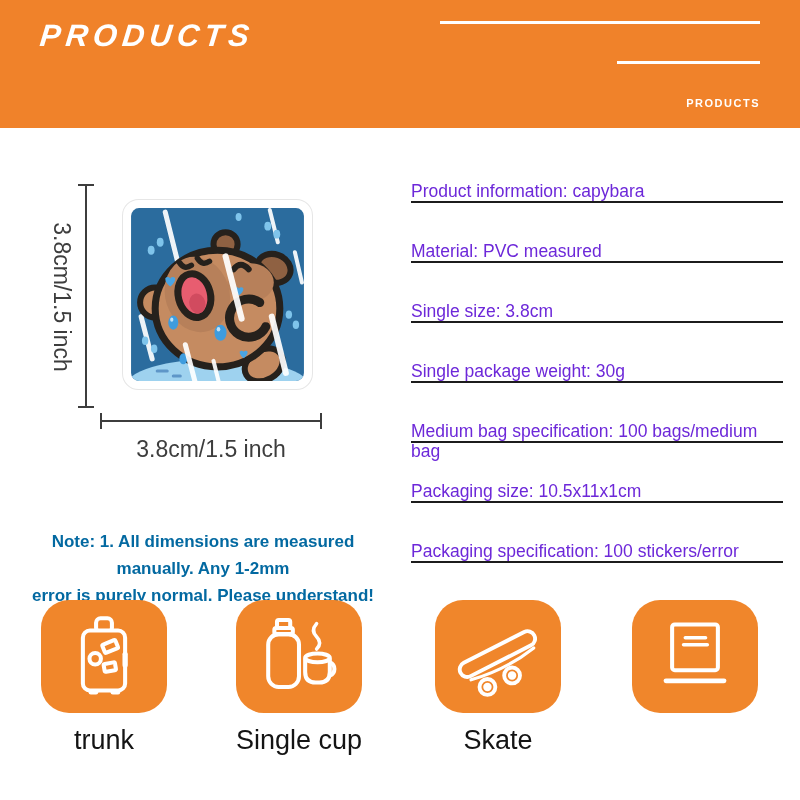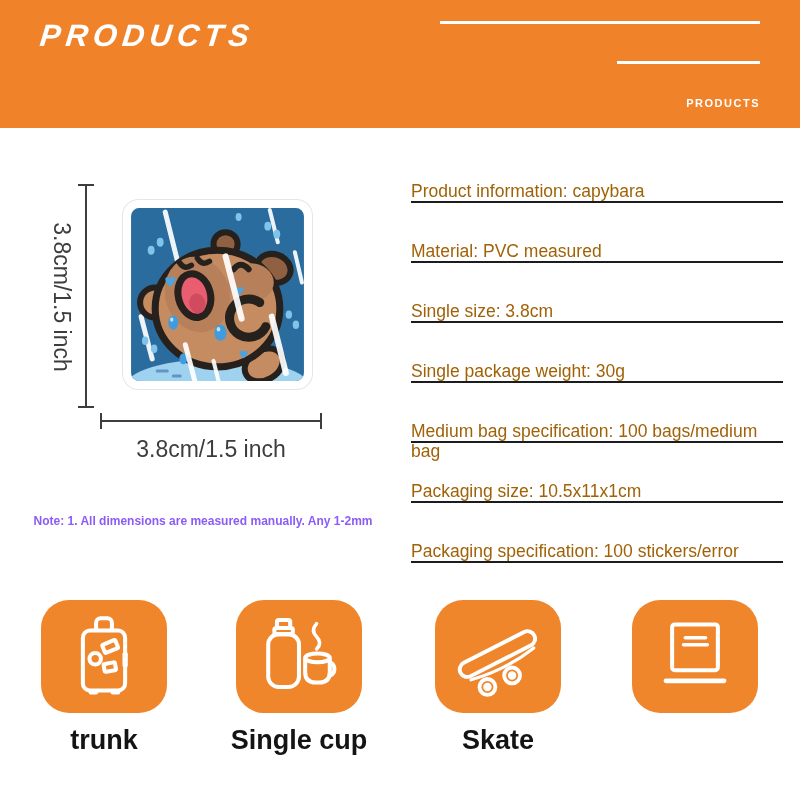--- a/index.html
+++ b/index.html
@@ -25,30 +25,30 @@
   .sticker { position:absolute; left:121px; top:198px; width:193px; height:193px; }
   .sticker svg { width:100%; height:100%; display:block; }
   .hline { position:absolute; left:100px; top:420px; width:222px; height:2px; background:#3d3d3d; }
   .hcap  { position:absolute; width:2px; height:16px; background:#3d3d3d; top:413px; }
   .hcap-left { left:100px; } .hcap-right { left:320px; }
   .hlabel { position:absolute; left:100px; top:436px; width:222px; text-align:center;
             color:#3d3d3d; font-size:23px; }
 
   
   .spec-row { position:absolute; left:411px; width:372px; height:22px;
-              border-bottom:2px solid #1c1c1c; color:#a16207; font-size:17.5px; line-height:20px; }
+              border-bottom:2px solid #1c1c1c; color:#6d28d9; font-size:17.5px; line-height:20px; }
   .r0{top:181px}.r1{top:241px}.r2{top:301px}.r3{top:361px}.r4{top:421px}.r5{top:481px}.r6{top:541px}
 
   
-  .note { position:absolute; left:14px; top:512px; width:378px; text-align:center;
-          color:#8b5cf6; font-size:12px; font-weight:700; line-height:1.6; }
+  .note { position:absolute; left:14px; top:528px; width:378px; text-align:center;
+          color:#0369a1; font-size:17px; font-weight:700; line-height:1.6; }
   .note span { display:block; }
 
   
-  .cat { position:absolute; top:600px; width:150px; text-align:center;font-weight:bold; }
+  .cat { position:absolute; top:600px; width:150px; text-align:center; }
   .c0{left:29px}.c1{left:224px}.c2{left:423px}.c3{left:620px}
   .tile { width:126px; height:113px; margin:0 auto; background:#F0862B; border-radius:28px;
           display:flex; align-items:center; justify-content:center; }
   .tile svg { width:88px; height:88px; }
   .cat-label { margin-top:12px; font-size:27px; color:#141414; }
 </style>
 </head>
 <body>
 
 <div class="page">
@@ -148,20 +148,21 @@
     <div class="spec-row r1"><span>Material: PVC measured</span></div>
     <div class="spec-row r2"><span>Single size: 3.8cm</span></div>
     <div class="spec-row r3"><span>Single package weight: 30g</span></div>
     <div class="spec-row r4"><span>Medium bag specification: 100 bags/medium bag</span></div>
     <div class="spec-row r5"><span>Packaging size: 10.5x11x1cm</span></div>
     <div class="spec-row r6"><span>Packaging specification: 100 stickers/error</span></div>
   </section>
 
   <p class="note">
     <span>Note: 1. All dimensions are measured manually. Any 1-2mm</span>
+    <span>error is purely normal. Please understand!</span>
   </p>
 
   <section>
 
     <div class="cat c0">
       <div class="tile">
         <svg viewBox="0 0 100 100" fill="none" stroke="#ffffff" stroke-width="4.6" stroke-linecap="round" stroke-linejoin="round">
           <rect x="41" y="6" width="18" height="16" rx="5"></rect>
           <rect x="26" y="20" width="48" height="68" rx="8" fill="#F0862B"></rect>
           <rect x="49" y="33" width="16" height="10" rx="1.5" transform="rotate(-22 57 38)"></rect>

